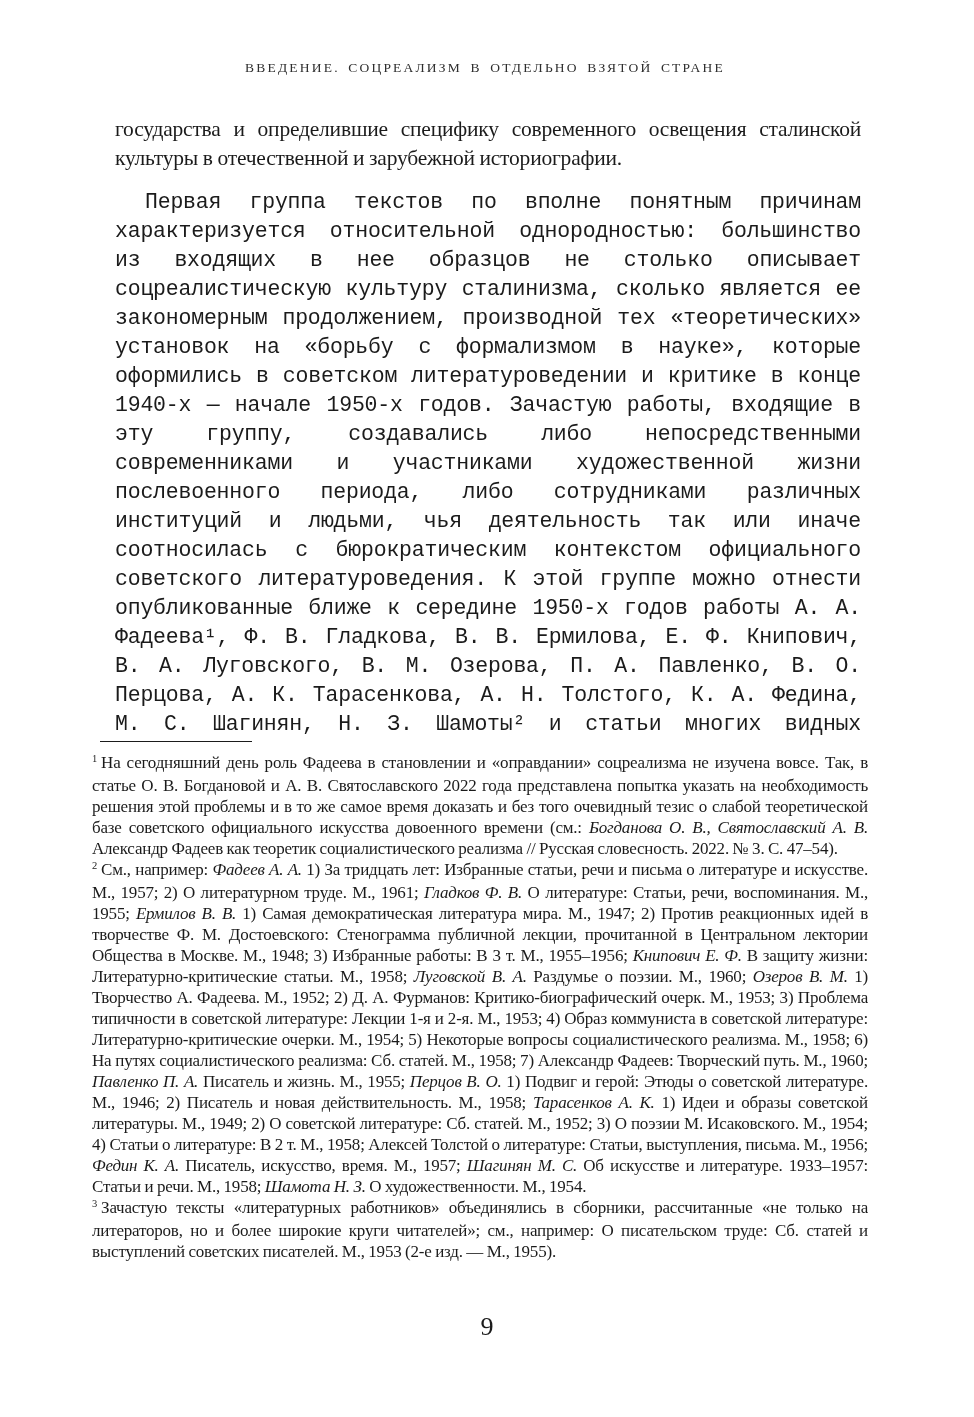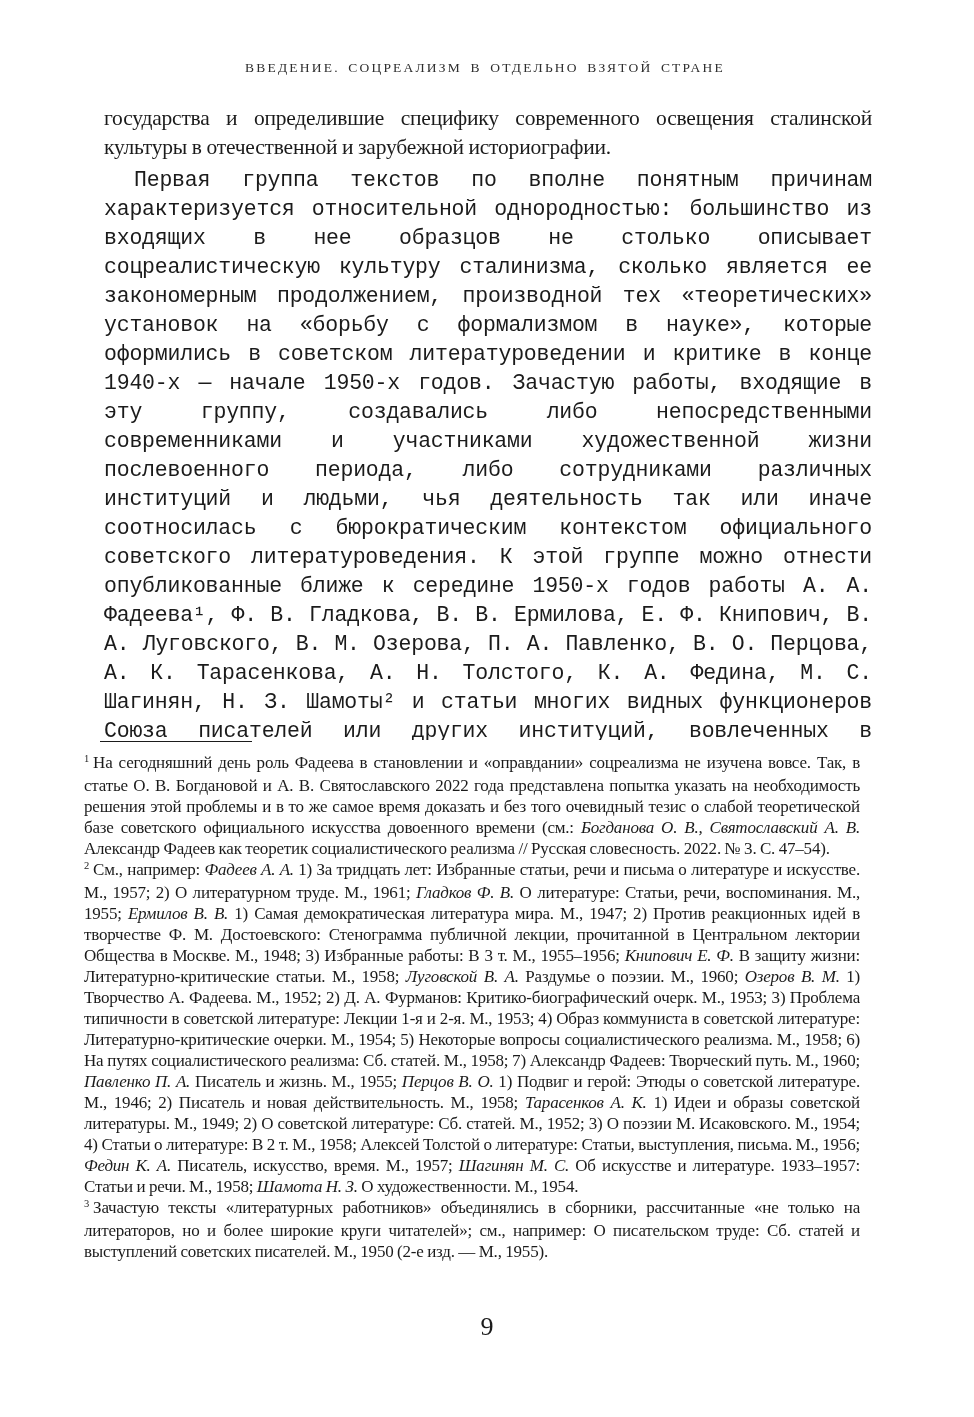--- a/index.html
+++ b/index.html
@@ -34,35 +34,35 @@
     left: 100px;
     width: 776px;
     height: 640px;
     overflow: hidden;
     font-size: 21.5px;
     line-height: 29px;
     text-align: justify;
     letter-spacing: -0.2px;
     word-spacing: -0.5px;
   }
-  .para { margin: 4px; }
+  .para { margin: 15px; }
   .para.indent { text-indent: 30px; }
   .para.justify-last { text-align-last: justify; font-family: Liberation Mono, monospace; }
   .footnote-rule {
     position: absolute;
     top: 741px;
     left: 100px;
     width: 152px;
     height: 0;
     border-top: 1px solid #1b1b1b;
   }
   .footnotes {
     position: absolute;
     top: 752px;
-    left: 84px;
+    left: 92px;
     width: 776px;
     height: 558px;
     overflow: hidden;
     font-size: 17px;
     line-height: 21px;
     text-align: justify;
     letter-spacing: -0.2px;
     word-spacing: -0.5px;
   }
   .footnote { margin: 0; }
@@ -100,19 +100,19 @@
   <div class="footnote-rule"></div>
 
   <div class="footnotes">
     <p class="footnote">
       <span class="fn-marker">1</span><span><span>На сегодняшний день роль Фадеева в становлении и «оправдании» соцреализма не изучена вовсе. Так, в статье О. В. Богдановой и А. В. Святославского 2022 года представлена попытка указать на необходимость решения этой проблемы и в то же самое время доказать и без того очевидный тезис о слабой теоретической базе советского официального искусства довоенного времени (см.: </span><span class="it">Богданова О. В., Святославский А. В.</span><span> Александр Фадеев как теоретик социалистического реализма // Русская словесность. 2022. № 3. С. 47–54).</span></span>
     </p>
     <p class="footnote">
       <span class="fn-marker">2</span><span><span>См., например: </span><span class="it">Фадеев А. А.</span><span> 1) За тридцать лет: Избранные статьи, речи и письма о литературе и искусстве. М., 1957; 2) О литературном труде. М., 1961; </span><span class="it">Гладков Ф. В.</span><span> О литературе: Статьи, речи, воспоминания. М., 1955; </span><span class="it">Ермилов В. В.</span><span> 1) Самая демократическая литература мира. М., 1947; 2) Против реакционных идей в творчестве Ф. М. Достоевского: Стенограмма публичной лекции, прочитанной в Центральном лектории Общества в Москве. М., 1948; 3) Избранные работы: В 3 т. М., 1955–1956; </span><span class="it">Книпович Е. Ф.</span><span> В защиту жизни: Литературно-критические статьи. М., 1958; </span><span class="it">Луговской В. А.</span><span> Раздумье о поэзии. М., 1960; </span><span class="it">Озеров В. М.</span><span> 1) Творчество А. Фадеева. М., 1952; 2) Д. А. Фурманов: Критико-биографический очерк. М., 1953; 3) Проблема типичности в советской литературе: Лекции 1-я и 2-я. М., 1953; 4) Образ коммуниста в советской литературе: Литературно-критические очерки. М., 1954; 5) Некоторые вопросы социалистического реализма. М., 1958; 6) На путях социалистического реализма: Сб. статей. М., 1958; 7) Александр Фадеев: Творческий путь. М., 1960; </span><span class="it">Павленко П. А.</span><span> Писатель и жизнь. М., 1955; </span><span class="it">Перцов В. О.</span><span> 1) Подвиг и герой: Этюды о советской литературе. М., 1946; 2) Писатель и новая действительность. М., 1958; </span><span class="it">Тарасенков А. К.</span><span> 1) Идеи и образы советской литературы. М., 1949; 2) О советской литературе: Сб. статей. М., 1952; 3) О поэзии М. Исаковского. М., 1954; 4) Статьи о литературе: В 2 т. М., 1958; Алексей Толстой о литературе: Статьи, выступления, письма. М., 1956; </span><span class="it">Федин К. А.</span><span> Писатель, искусство, время. М., 1957; </span><span class="it">Шагинян М. С.</span><span> Об искусстве и литературе. 1933–1957: Статьи и речи. М., 1958; </span><span class="it">Шамота Н. З.</span><span> О художественности. М., 1954.</span></span>
     </p>
     <p class="footnote">
-      <span class="fn-marker">3</span><span><span>Зачастую тексты «литературных работников» объединялись в сборники, рассчитанные «не только на литераторов, но и более широкие круги читателей»; см., например: О писательском труде: Сб. статей и выступлений советских писателей. М., 1950 (2-е изд. — М., 1955).</span></span>
+      <span class="fn-marker">3</span><span><span>Зачастую тексты «литературных работников» объединялись в сборники, рассчитанные «не только на литераторов, но и более широкие круги читателей»; см., например: О писательском труде: Сб. статей и выступлений советских писателей. М., 1953 (2-е изд. — М., 1955).</span></span>
     </p>
   </div>
 
   <div class="page-number">9</div>
 
 </div>
 
 </body></html>

